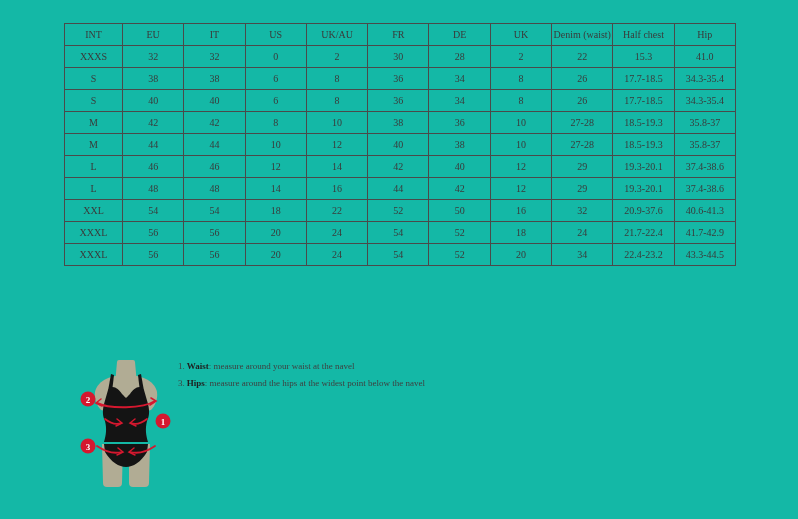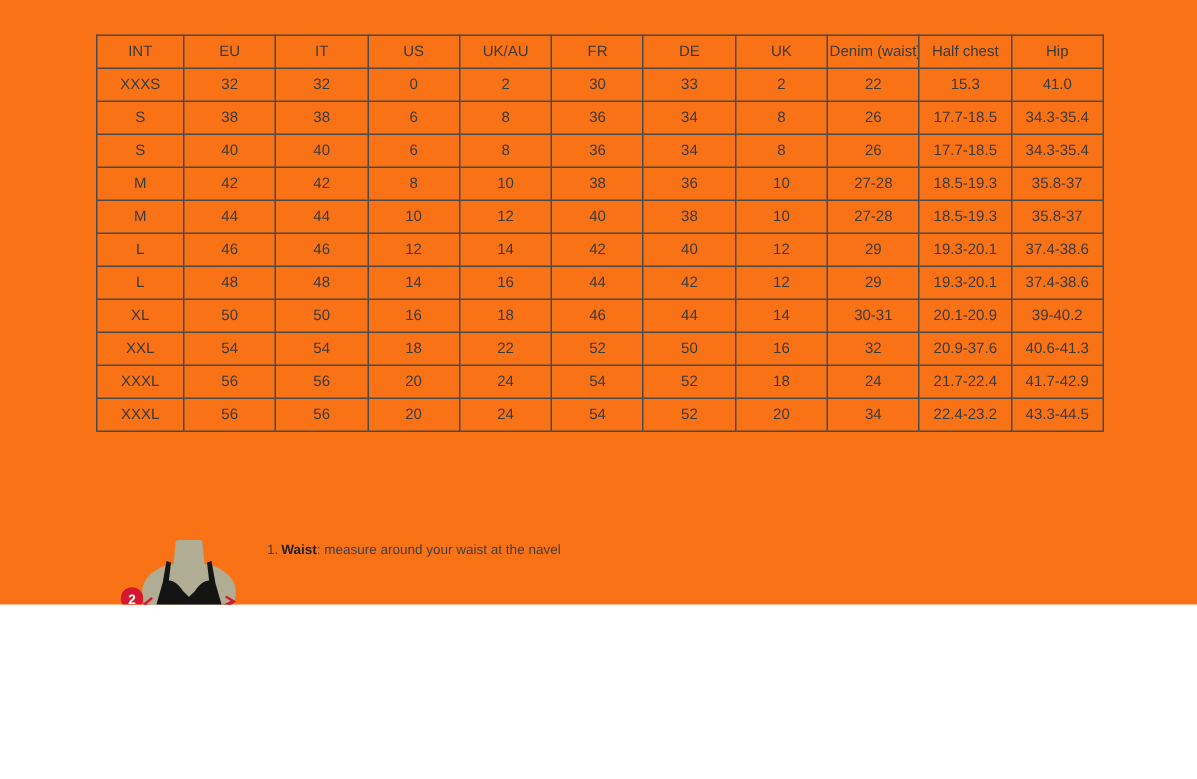--- a/index.html
+++ b/index.html
@@ -1,17 +1,17 @@
 <!DOCTYPE html>
 <html><head>
 <meta charset="utf-8">
 <style>
   html,body{margin:0;padding:0;background:#ffffff;}
   body{width:798px;height:519px;font-family:"Liberation Sans",sans-serif;}
-  .page{position:relative;width:798px;height:403px;overflow:hidden;background:#f97316;}
+  .page{position:relative;width:798px;height:519px;overflow:hidden;background:#14b8a6;font-family:Liberation Serif, serif;}
 
   
   .size-table{
     position:absolute;left:64px;top:23px;width:672px;
     border-collapse:collapse;table-layout:fixed;
   }
   .size-table th,.size-table td{
     border:1px solid #4a4a4a;
     height:21px;
     padding:0 1px;
@@ -73,21 +73,21 @@
         </tr>
     </thead>
     <tbody id="table-body">
         <tr>
           <td>XXXS</td>
           <td>32</td>
           <td>32</td>
           <td>0</td>
           <td>2</td>
           <td>30</td>
-          <td>33</td>
+          <td>28</td>
           <td>2</td>
           <td>22</td>
           <td>15.3</td>
           <td>41.0</td>
         </tr>
         <tr>
           <td>S</td>
           <td>38</td>
           <td>38</td>
           <td>6</td>
@@ -156,33 +156,20 @@
           <td>48</td>
           <td>48</td>
           <td>14</td>
           <td>16</td>
           <td>44</td>
           <td>42</td>
           <td>12</td>
           <td>29</td>
           <td>19.3-20.1</td>
           <td>37.4-38.6</td>
-        </tr>
-        <tr>
-          <td>XL</td>
-          <td>50</td>
-          <td>50</td>
-          <td>16</td>
-          <td>18</td>
-          <td>46</td>
-          <td>44</td>
-          <td>14</td>
-          <td>30-31</td>
-          <td>20.1-20.9</td>
-          <td>39-40.2</td>
         </tr>
         <tr>
           <td>XXL</td>
           <td>54</td>
           <td>54</td>
           <td>18</td>
           <td>22</td>
           <td>52</td>
           <td>50</td>
           <td>16</td>
@@ -264,17 +251,20 @@
             <circle cx="12" cy="86" r="7.5" fill="#d5182f"></circle>
             <text x="12" y="89.5" text-anchor="middle" font-size="9" font-weight="bold" fill="#ffffff">3</text>
           </g>
         </svg>
       </div>
 
       <ol class="steps">
         <li>
           <span class="step-num">1.</span><strong>Waist</strong><span>: measure around your waist at the navel</span>
         </li>
+        <li>
+          <span class="step-num">3.</span><strong>Hips</strong><span>: measure around the hips at the widest point below the navel</span>
+        </li>
       </ol>
     </div>
   </section>
 
 </div>
 
 </body></html>

